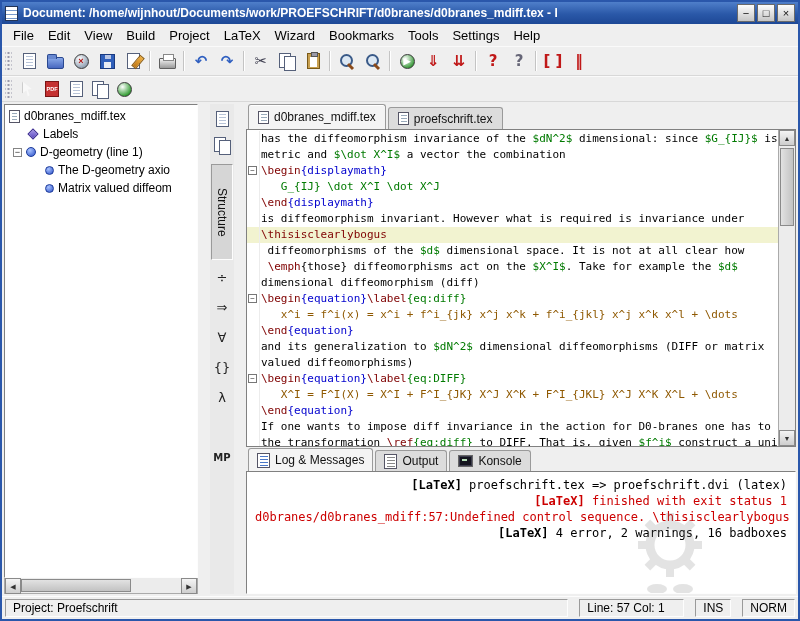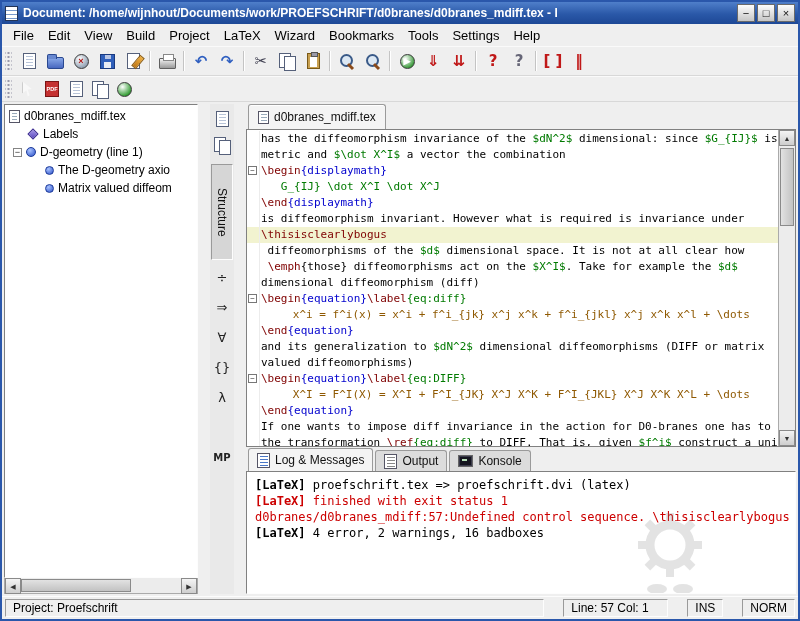--- a/index.html
+++ b/index.html
@@ -116,48 +116,48 @@
   .editor-wrap{height:318px;flex:none;display:flex;border:1px solid #808080;background:#fff;min-width:0;}
   .editor{flex:1;overflow:hidden;padding-top:1px;min-width:0;}
   .ed-line{display:flex;height:16px;align-items:stretch;}
   .ed-line.current{background:var(--c-curline);}
   .gutter{width:13px;flex:none;position:relative;border-right:1px solid #ececec;}
   .foldbox{position:absolute;left:1px;top:3px;width:9px;height:9px;border:1px solid #777;background:#fff;
            font-size:8px;line-height:7px;text-align:center;color:#333;}
   .code{flex:1;white-space:pre;font-family:"DejaVu Sans Mono",monospace;font-size:11px;line-height:16px;
         min-width:0;overflow:hidden;padding-left:1px;}
   .s-t{color:var(--c-text);} .s-c{color:var(--c-cmd);} .s-e{color:var(--c-env);}
-  .s-m{color:var(--c-math);text-align:right;} .s-q{color:var(--c-dmath);padding-left:12px;} .s-r{color:var(--c-ref);}
+  .s-m{color:var(--c-math);text-align:right;} .s-q{color:var(--c-dmath);} .s-r{color:var(--c-ref);}
 
   .bottombar{height:24px;flex:none;display:flex;align-items:flex-end;padding:2px 0 0 2px;gap:2px;}
   .btab{display:flex;align-items:center;gap:5px;height:21px;padding:0 8px;font-size:12px;background:#dcdcdc;
         border:1px solid #9a9a9a;border-bottom:none;border-radius:3px 3px 0 0;color:#111;white-space:nowrap;}
   .btab.active{background:#f4f4f4;height:23px;}
   .logwrap{flex:1;position:relative;background:#fff;border:1px solid;border-color:#808080 #fdfdfd #fdfdfd #808080;
-           overflow:hidden;padding:5px 8px;min-height:0;}
+           overflow:hidden;padding:5px 8px;min-height:0;text-align:right;}
   .log-line{font-family:"DejaVu Sans Mono",monospace;font-size:12px;line-height:16px;white-space:pre;color:#000;}
   .log-line.red{color:var(--c-err);}
   .watermark{position:absolute;right:70px;bottom:-4px;opacity:0.2;}
 
   
   .sb-v{width:17px;flex:none;display:flex;flex-direction:column;background:#e4e4e4;border-left:1px solid #aaa;}
   .sb-h{height:16px;flex:none;display:flex;background:#e4e4e4;border:1px solid #aaa;border-top:none;}
   .sb-btn{flex:none;width:16px;height:16px;background:linear-gradient(#f4f4f4,#cecece);border:1px solid #8a8a8a;
           display:flex;align-items:center;justify-content:center;color:#333;}
   .sb-btn::after{font-size:7px;line-height:1;}
   .sb-up::after{content:"▲";} .sb-down::after{content:"▼";} .sb-left::after{content:"◀";} .sb-right::after{content:"▶";}
   .sb-track{flex:1;position:relative;background:#ececec;}
   .sb-thumb{position:absolute;left:1px;right:1px;top:2px;height:78px;background:linear-gradient(90deg,#e2e2e2,#c2c2c2);
             border:1px solid #8a8a8a;}
   .sb-trackh{flex:1;position:relative;background:#ececec;}
   .sb-thumbh{position:absolute;top:1px;bottom:1px;left:0;width:110px;background:linear-gradient(#e2e2e2,#c2c2c2);
              border:1px solid #8a8a8a;}
 
   
-  .statusbar{height:23px;flex:none;display:flex;align-items:center;gap:19px;background:#efefef;
+  .statusbar{height:23px;flex:none;display:flex;align-items:center;gap:11px;background:#efefef;
              border-top:1px solid #fcfcfc;padding:2px 3px;}
   .status-cell{height:18px;border:1px solid;border-color:#9a9a9a #fdfdfd #fdfdfd #9a9a9a;font-size:12px;
                padding:1px 7px;white-space:nowrap;color:#000;}
   .status-cell.grow{flex:1;}
   .status-cell.lc{min-width:105px;}
 </style>
 </head>
 <body>
 
 <div class="frame">
@@ -329,20 +329,24 @@
         <button class="strip-sym">{}</button>
         <button class="strip-sym">λ</button>
         <button class="strip-sym mp">MP</button>
       </div>
 
     <div class="rightcol">
       <div class="tabbar" id="editor-tabs">
           <div class="tab active">
             <span class="ic ic-texdoc"></span>
             <span>d0branes_mdiff.tex</span>
+          </div>
+          <div class="tab">
+            <span class="ic ic-texdoc"></span>
+            <span>proefschrift.tex</span>
           </div>
         </div>
 
       <div class="editor-wrap">
         <div class="editor" id="editor">
             <div class="ed-line">
               <span class="gutter"></span>
               <span class="code"><span class="s-t">has the diffeomorphism invariance of the </span><span class="s-m">$dN^2$</span><span class="s-t"> dimensional: since </span><span class="s-m">$G_{IJ}$</span><span class="s-t"> is a</span></span>
             </div>
             <div class="ed-line">

